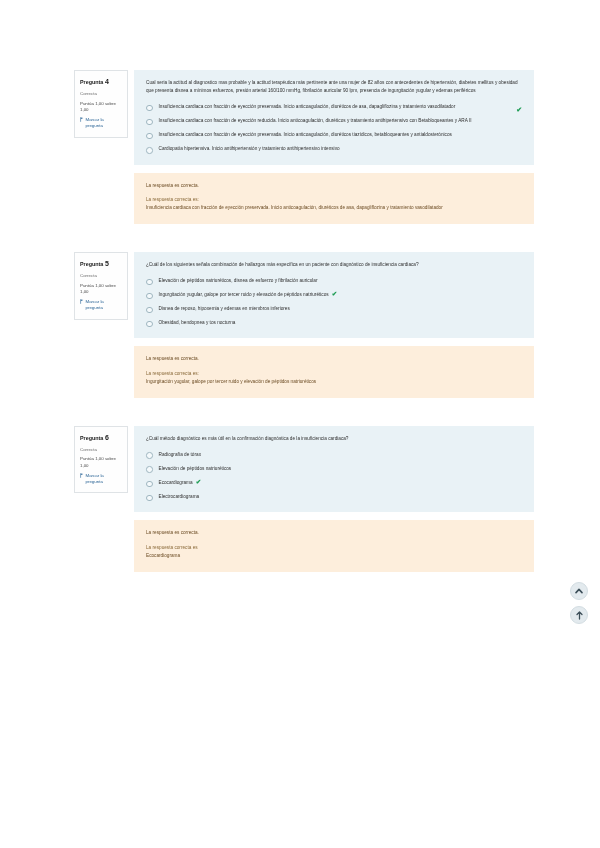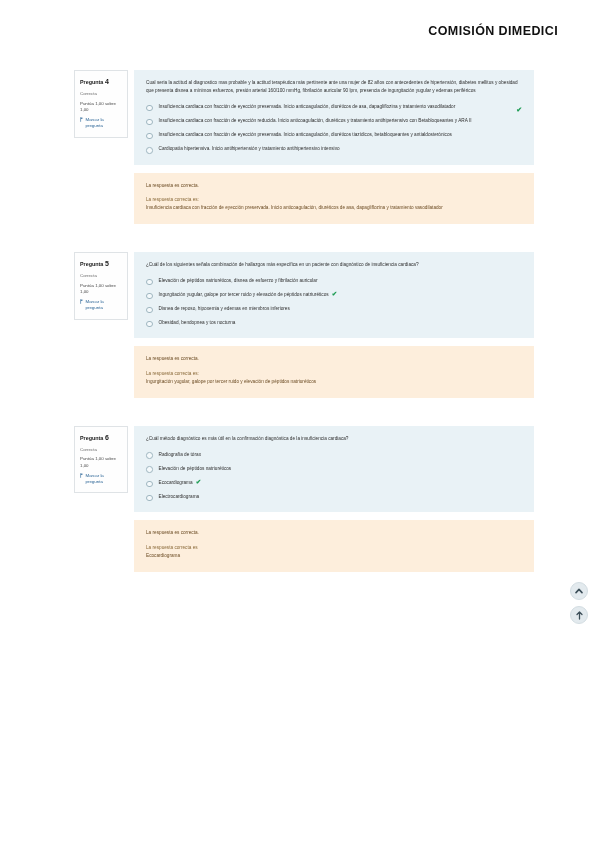--- a/index.html
+++ b/index.html
@@ -196,23 +196,20 @@
     align-items: center;
     justify-content: center;
     color: #4a5c66;
   }
 </style>
 </head>
 <body>
 
 <div class="page">
 
-  <div class="header">
-    <div class="brand-title">COMISIÓN DIMEDICI</div>
-  </div>
 
   <div class="content" id="content-root">
       <div class="question-block">
         <div class="qinfo">
           <div class="q-num"><span>Pregunta</span> <b>4</b></div>
           <div class="q-state">Correcta</div>
           <div class="q-points">Puntúa 1,00 sobre 1,00</div>
           <div class="q-flag">
             <svg class="flag-ic" width="4" height="5" viewBox="0 0 4 5">
               <path d="M0.6 0.3 L0.6 4.8" stroke="#2a6496" stroke-width="0.6" fill="none"></path>

